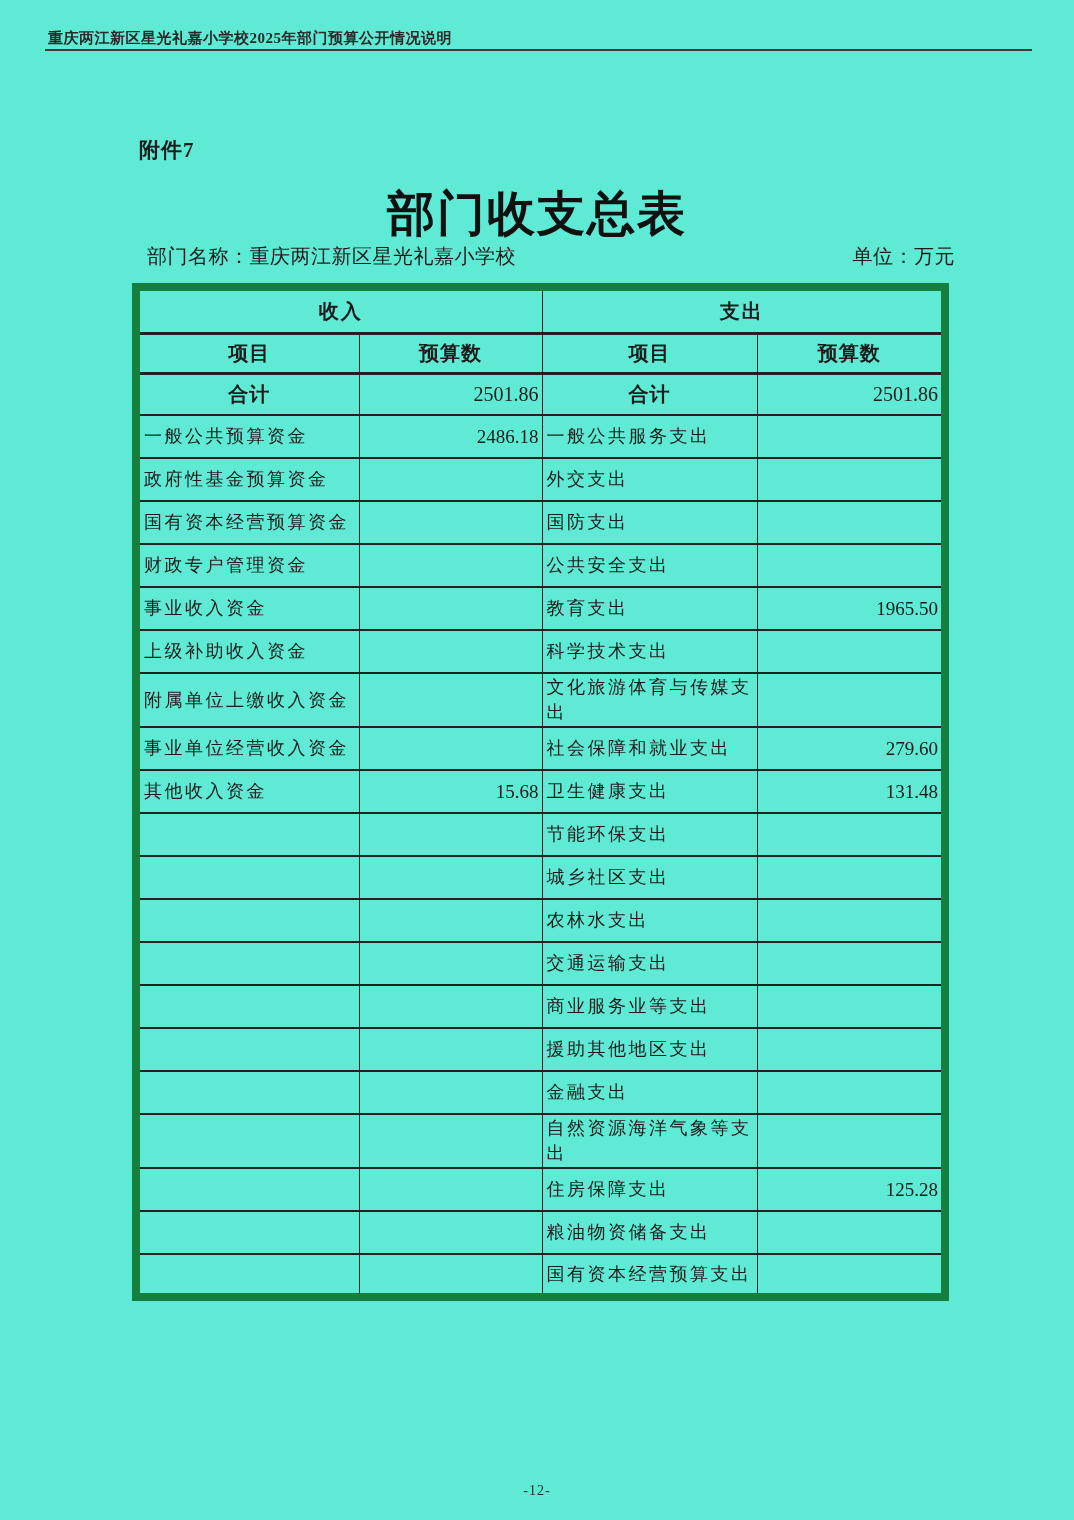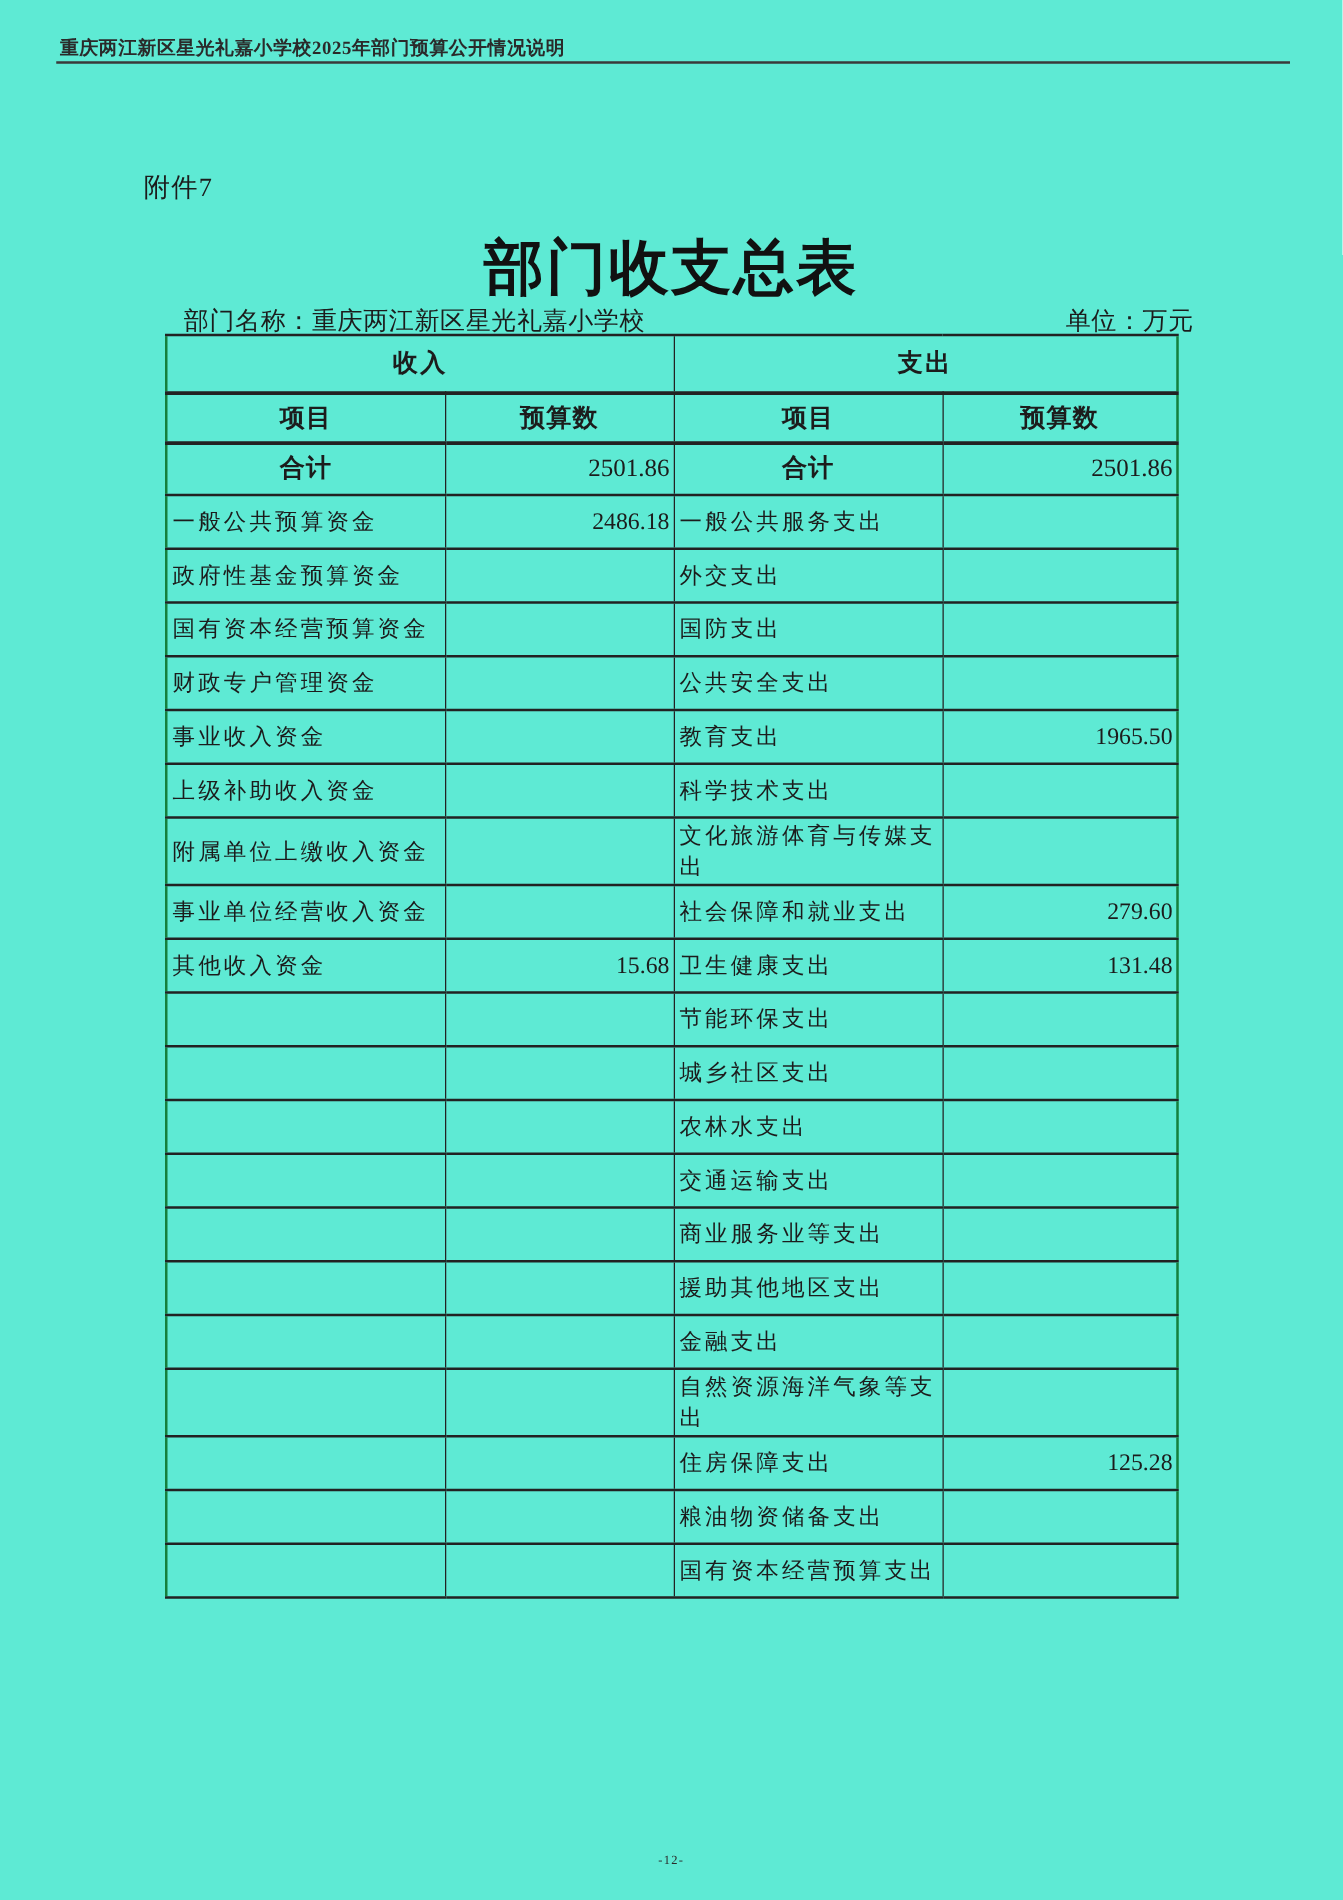--- a/index.html
+++ b/index.html
@@ -28,24 +28,25 @@
   .header-rule {
     position: absolute;
     left: 45px;
     top: 49px;
     width: 987px;
     height: 2px;
     background: #3a3a3a;
   }
   .attachment {
     position: absolute;
-    left: 115px;
+    left: 139px;
     top: 136px;
     font-size: 21px;
     letter-spacing: 1px;
+    font-weight: bold;
   }
   .doc-title {
     position: absolute;
     left: 0;
     right: 0;
     top: 162px;
     text-align: center;
     font-size: 48px;
     font-weight: 900;
     letter-spacing: 2px;
@@ -59,25 +60,25 @@
     width: 808px;
     display: flex;
     justify-content: space-between;
     align-items: baseline;
     font-size: 20px;
     letter-spacing: 0.5px;
   }
   table.budget {
     position: absolute;
     left: 132px;
-    top: 267px;
+    top: 283px;
     width: 809px;
     border-collapse: collapse;
     table-layout: fixed;
-    border: 2px solid #15803d;
+    border: 8px solid #15803d;
     padding-left: 28px;
   }
   table.budget th, table.budget td {
     border: 1px solid #222;
     border-top-width: 2px;
     border-bottom-width: 2px;
     vertical-align: middle;
     overflow: hidden;
   }
   tr.r-group th {
@@ -116,21 +117,21 @@
     letter-spacing: 0;
     white-space: nowrap;
   }
   tr.r-total td.c-num { font-size: 20px; }
   .doc-footer {
     position: absolute;
     left: 0;
     right: 0;
     top: 1483px;
     text-align: center;
-    font-size: 10px;
+    font-size: 14px;
     letter-spacing: 1px;
     color: #2a2a2a;
   }
 </style>
 </head>
 <body>
 
 <div class="page">
 
   <div class="doc-header">

